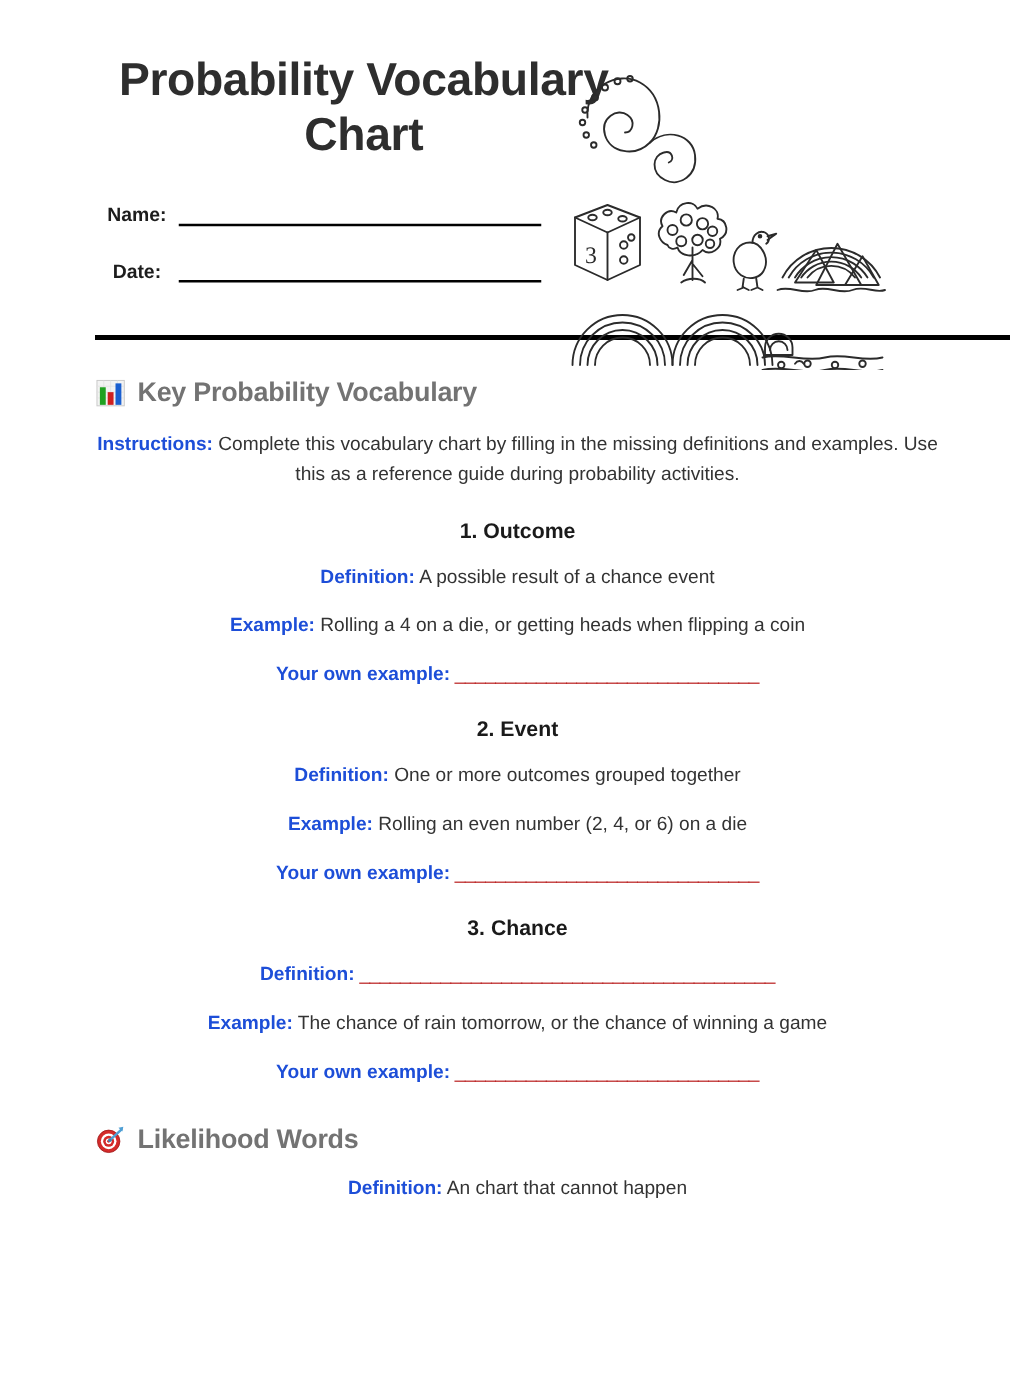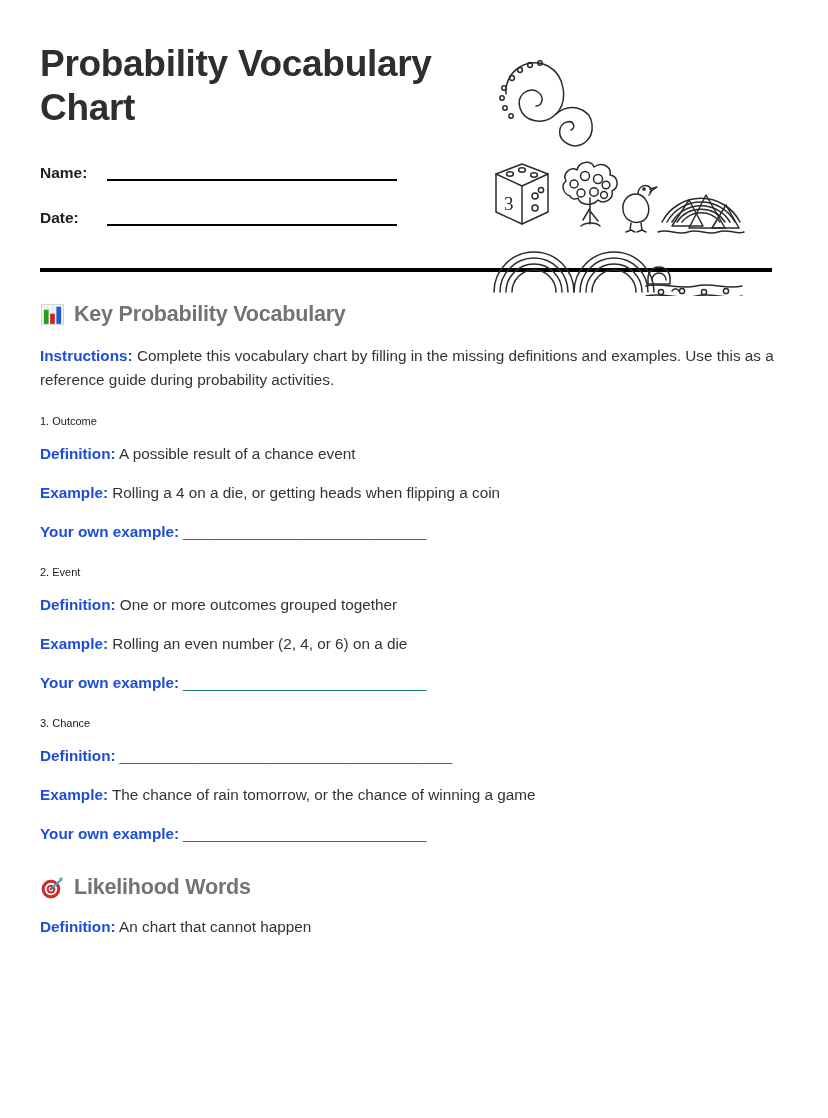--- a/index.html
+++ b/index.html
@@ -14,21 +14,22 @@
     font-family: "Liberation Sans", sans-serif;
     color: #262626;
     -webkit-font-smoothing: antialiased;
   }
 
   .page {
     position: relative;
     width: 828px;
     height: 1098px;
     box-sizing: border-box;
-    padding: 0 40px;
+    padding: 0 76px;
+    text-align: center;
   }
 
   
   .header-zone {
     position: relative;
     padding-top: 42px;
   }
   .doc-title {
     font-size: 37px;
     font-weight: bold;
@@ -105,35 +106,35 @@
     color: #333333;
     margin-top: 17px;
     max-width: 734px;
   }
   .para b, .lbl {
     font-weight: bold;
     color: #1d4ed8;
   }
 
   .term {
-    font-size: 11px;
-    font-weight: normal;
+    font-size: 17px;
+    font-weight: bold;
     color: #1a1a1a;
     margin-top: 22px;
   }
   .entry-line {
     font-size: 15.3px;
     color: #333333;
     margin-top: 16px;
     line-height: 1.5;
     white-space: nowrap;
   }
   .blank {
     letter-spacing: -0.4px;
-    color: #0f766e;
+    color: #b91c1c;
   }
 
   .vocab-block { margin-top: 0; }
   .vocab-block + .vocab-block { margin-top: 0; }
 </style>
 </head>
 <body>
 
 <div class="page">
 

